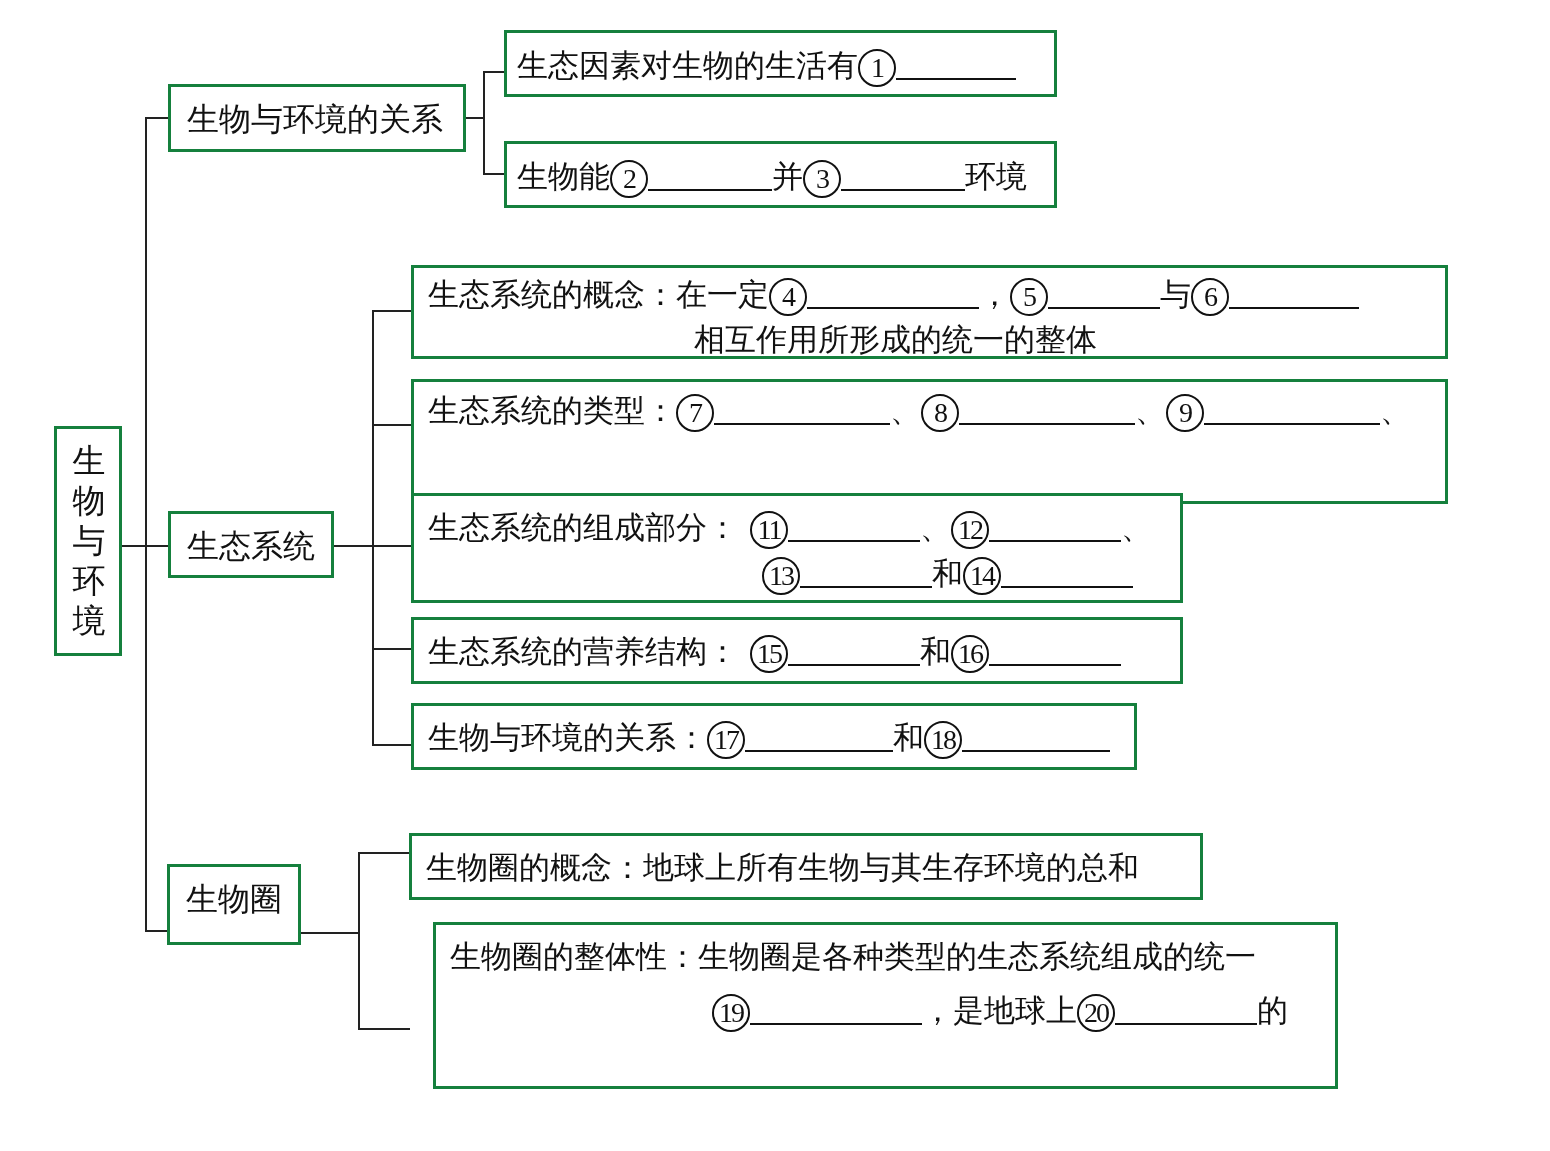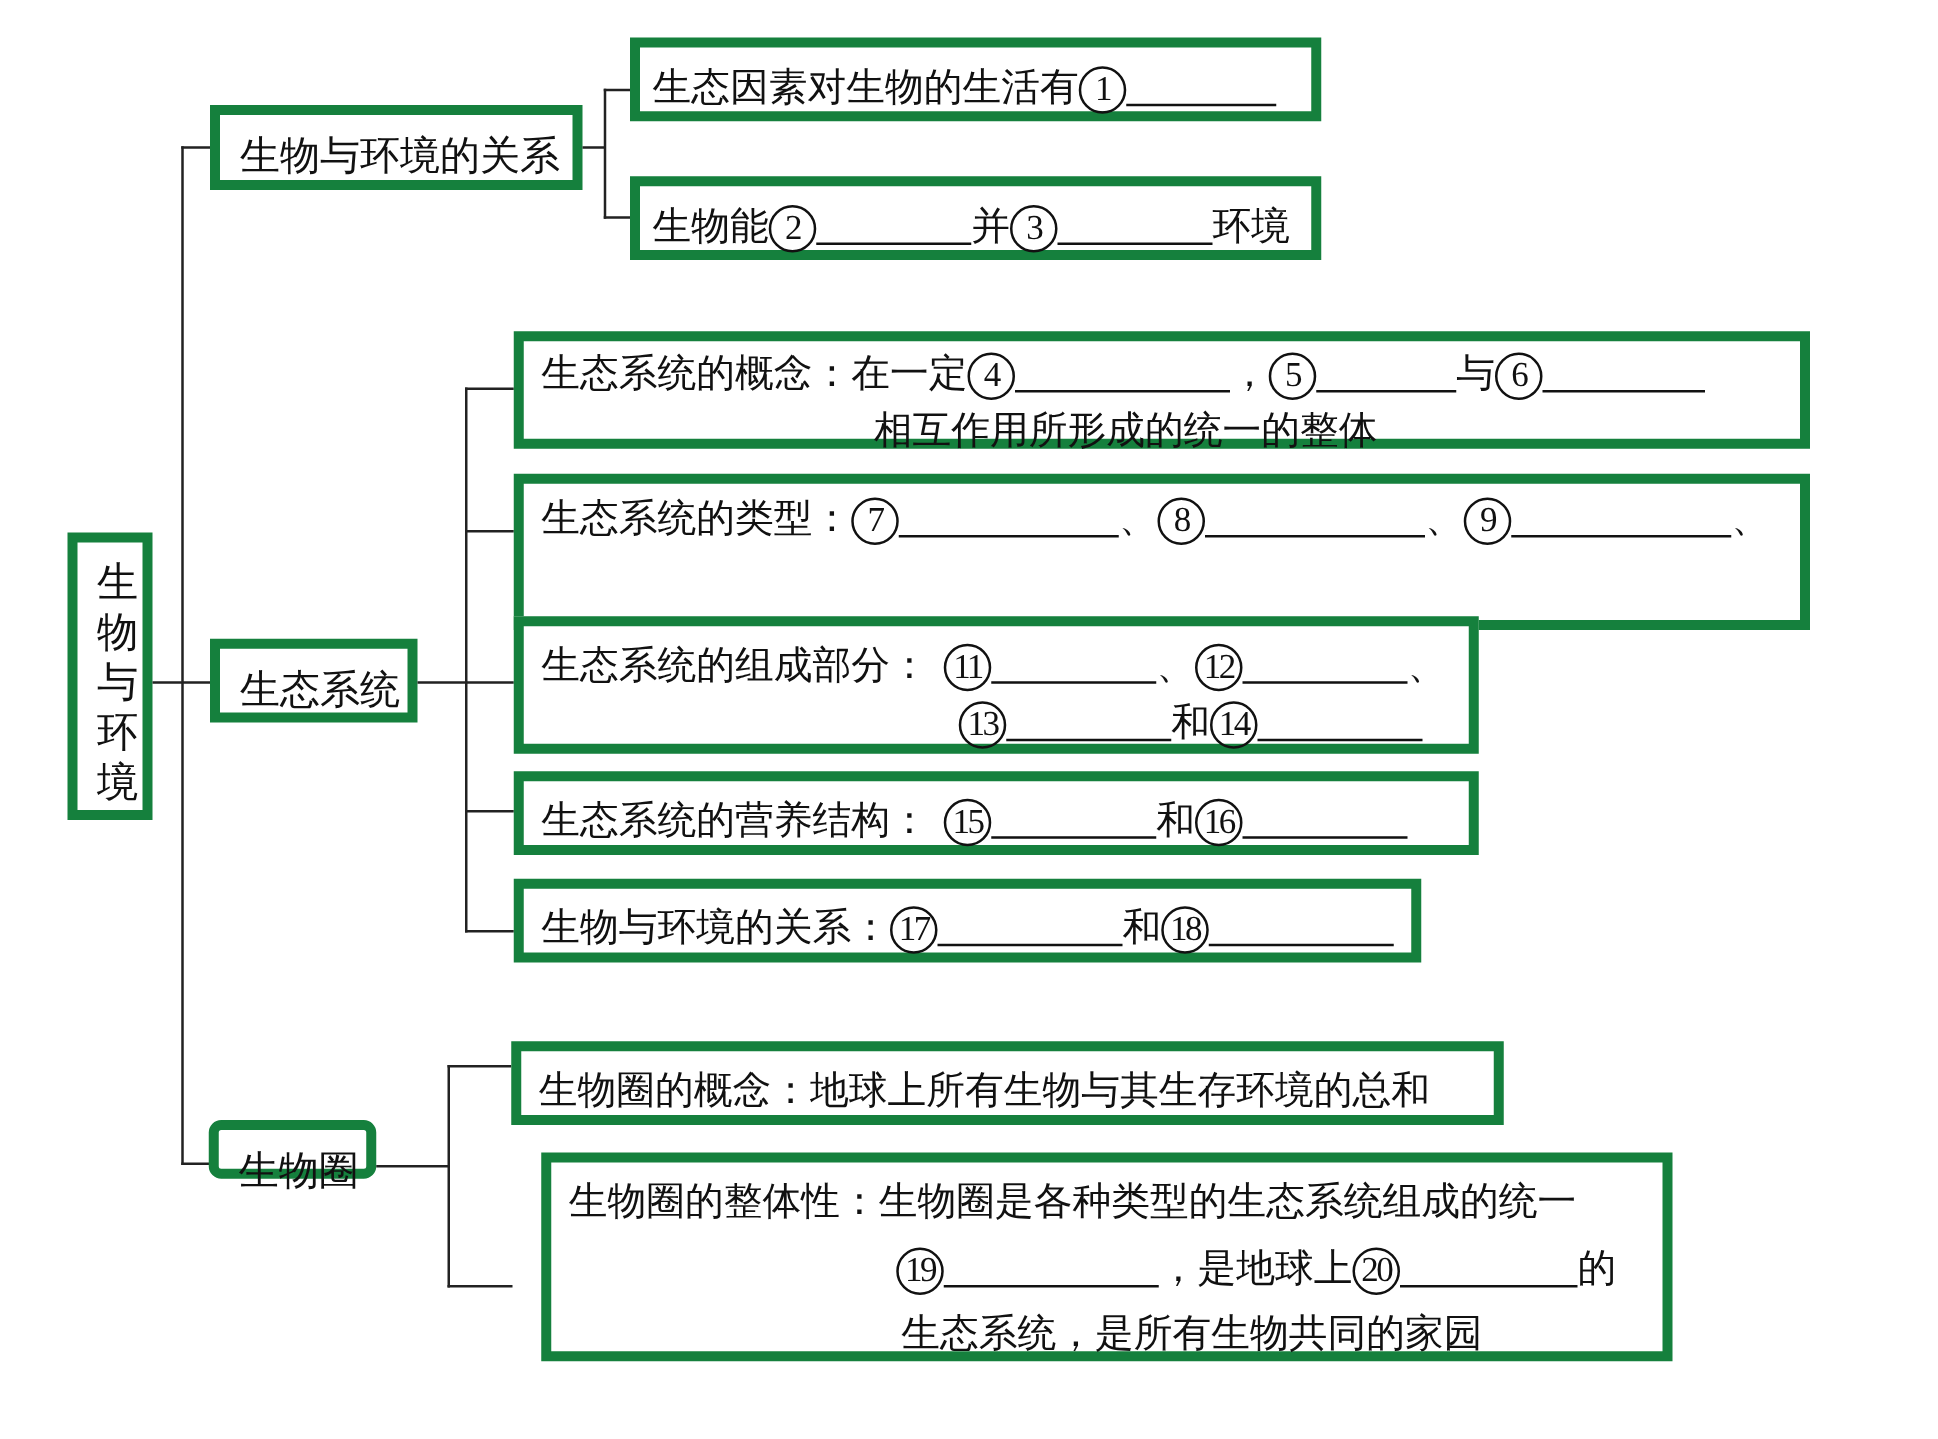--- a/index.html
+++ b/index.html
@@ -1,18 +1,18 @@
 <!DOCTYPE html>
 <html><head>
 <meta charset="utf-8">
 <style>
   html,body{margin:0;padding:0;background:#fff;}
   body{width:1550px;height:1151px;position:relative;overflow:hidden;
        font-family:"DejaVu Serif","Liberation Serif",serif;color:#111;}
-  .box{position:absolute;border:8px solid #15803d;box-sizing:border-box;background:#fff;}
+  .box{position:absolute;border:3px solid #15803d;box-sizing:border-box;background:#fff;}
   .line{position:absolute;background:#222;}
   .txt{position:absolute;font-size:31px;line-height:46px;white-space:nowrap;}
   .num{display:inline-block;width:38px;height:38px;border:2px solid #111;border-radius:50%;
        box-sizing:border-box;text-align:center;line-height:34px;font-size:28px;vertical-align:middle;
        font-family:"Liberation Serif",serif;letter-spacing:-2px;}
   .blank{display:inline-block;border-bottom:2px solid #111;height:30px;vertical-align:bottom;margin-bottom:8px;}
   .vert{position:absolute;font-size:33px;line-height:40px;text-align:center;width:60px;}
 </style>
 </head>
 <body>
@@ -88,31 +88,30 @@
     <span>生态系统的营养结构：</span><span class="num" style="margin-left:12px;">15</span><span class="blank" style="width:132px;"></span><span>和</span><span class="num">16</span><span class="blank" style="width:132px;"></span>
   </div>
 </div>
 
 <div class="box" style="left:411px;top:703px;width:726px;height:67px;">
   <div class="txt" style="left:14px;top:8px;">
     <span>生物与环境的关系：</span><span class="num">17</span><span class="blank" style="width:148px;"></span><span>和</span><span class="num">18</span><span class="blank" style="width:148px;"></span>
   </div>
 </div>
 
-<div class="box" style="left:167px;top:896px;width:134px;height:47px;border-radius:10px;">
+<div class="box" style="left:167px;top:864px;width:134px;height:81px;">
   <div class="txt" style="left:16px;top:9px;font-size:32px;">生物圈</div>
 </div>
 <div class="line" style="left:301px;top:932px;width:58px;height:2px;"></div>
 <div class="line" style="left:358px;top:852px;width:2px;height:178px;"></div>
 <div class="line" style="left:358px;top:852px;width:52px;height:2px;"></div>
 <div class="line" style="left:358px;top:1028px;width:52px;height:2px;"></div>
 
 <div class="box" style="left:409px;top:833px;width:794px;height:67px;">
   <div class="txt" style="left:14px;top:8px;">生物圈的概念：地球上所有生物与其生存环境的总和</div>
 </div>
 
 <div class="box" style="left:409px;top:922px;width:905px;height:167px;margin-left:24px;">
   <div class="txt" style="left:14px;top:8px;">生物圈的整体性：生物圈是各种类型的生态系统组成的统一</div>
   <div class="txt" style="left:276px;top:62px;">
     <span class="num">19</span><span class="blank" style="width:172px;"></span><span>，是地球上</span><span class="num">20</span><span class="blank" style="width:142px;"></span><span>的</span>
   </div>
-  <div class="txt" style="left:280px;top:114px;">生态系统，是所有生物共同的家园</div>
 </div>
 
 </body></html>

